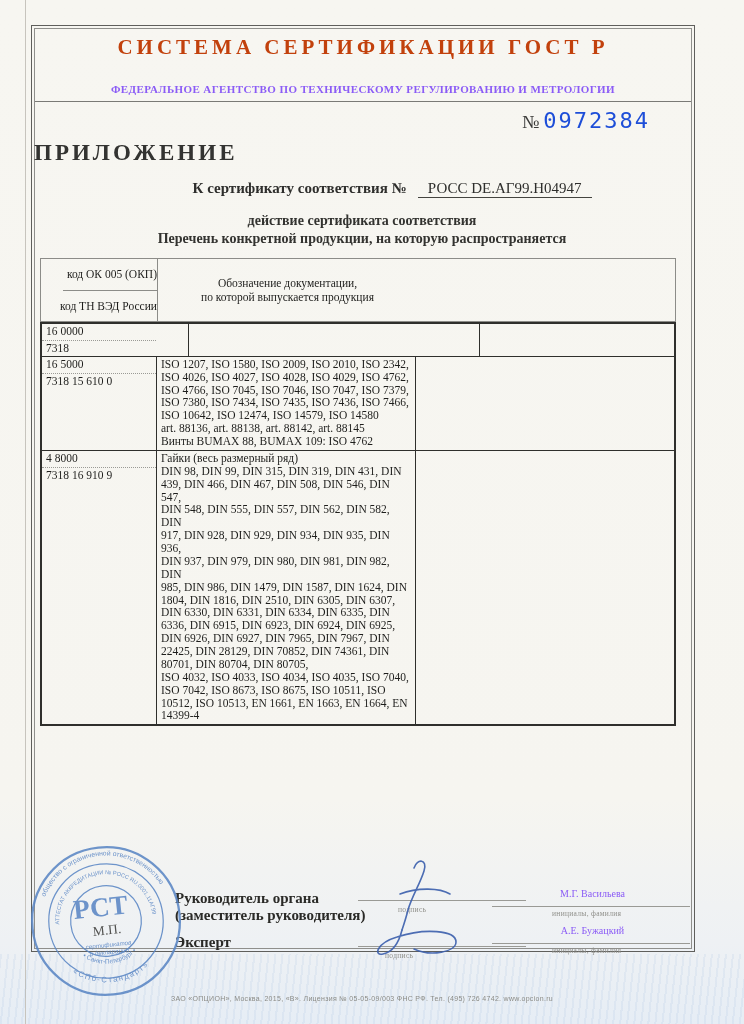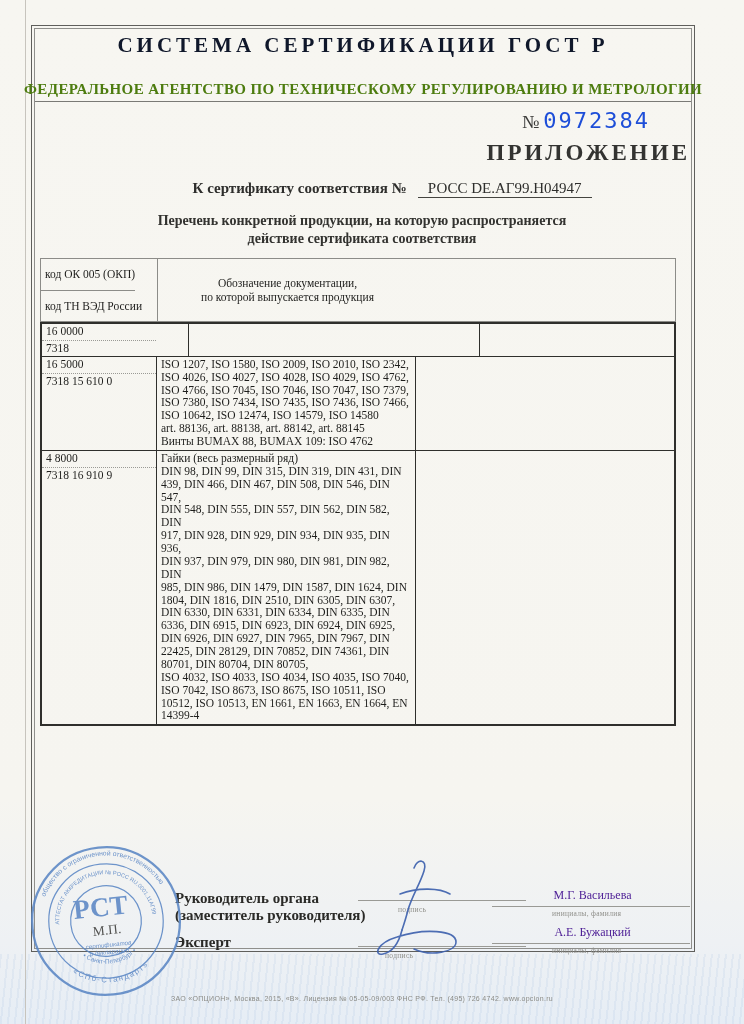--- a/index.html
+++ b/index.html
@@ -12,55 +12,55 @@
   .bottom-wash{position:absolute;left:0;right:0;bottom:0;height:70px;
     background:repeating-linear-gradient(96deg,rgba(120,160,210,.10) 0 2px,rgba(255,255,255,0) 2px 7px);}
   .frame{
     position:absolute;left:34px;top:28px;width:656px;height:919px;
     border:1px solid #8f8f8c;outline:1px solid #5f5f5c;outline-offset:2px;
   }
   .header-box{
     position:absolute;left:0;top:0;right:0;height:72px;border-bottom:1px solid #7a7a76;
     display:flex;flex-direction:column;align-items:center;justify-content:center;gap:4px;
   }
-  .h1{font-size:21px;font-weight:bold;letter-spacing:4px;color:#0f172a;white-space:nowrap;}
-  .h2{font-size:15px;font-weight:bold;letter-spacing:.4px;color:#4d7c0f;white-space:nowrap;margin-top:19px;}
+  .h1{font-size:21px;font-weight:bold;letter-spacing:4px;color:#c2410c;white-space:nowrap;}
+  .h2{font-size:11px;font-weight:bold;letter-spacing:.4px;color:#8b5cf6;white-space:nowrap;margin-top:19px;}
   .doc-number{position:absolute;left:522px;top:108px;white-space:nowrap;}
   .doc-number .num-sign{font-size:18px;color:#3a3a38;}
   .doc-number .num-digits{font-family:"DejaVu Sans Mono",monospace;font-size:22px;color:#1d4ed8;letter-spacing:2px;}
-  .title{position:absolute;left:34px;width:656px;top:140px;text-align:right;
+  .title{position:absolute;left:34px;width:656px;top:140px;text-align:left;
     font-size:23px;font-weight:bold;letter-spacing:3px;color:#333331;}
   .cert-line{position:absolute;left:34px;width:716px;top:180px;text-align:center;font-size:15px;color:#2e2e2c;}
   .cert-line .lbl{font-weight:bold;}
   .cert-line .cert-num{border-bottom:1px solid #44443f;padding:0 10px 1px 10px;}
   .subtitle{position:absolute;left:34px;width:656px;top:212px;text-align:center;
     font-size:14px;font-weight:bold;color:#32322f;line-height:1.25;}
   
   .tbl{position:absolute;left:40px;top:258px;width:636px;font-size:11.5px;color:#1e1e1c;}
   .tbl-head{display:grid;grid-template-columns:116px 260px 260px;border:1px solid #8c8c88;height:62px;}
   .tbl-head .c{border-left:1px solid #8c8c88;display:flex;align-items:center;justify-content:center;
     text-align:center;white-space:pre-line;line-height:1.25;font-size:11.5px;}
-  .tbl-head .c1{border-left:none;display:flex;flex-direction:column;align-items:flex-start;justify-content:stretch;padding:0;}
+  .tbl-head .c1{border-left:none;display:flex;flex-direction:column;align-items:flex-end;justify-content:stretch;padding:0;}
   .c1 .half{flex:1;display:flex;align-items:center;padding-left:4px;}
   .c1 .half.top{border-bottom:1px solid #8c8c88;}
   .tbl-body{border:2px solid #2f2f2c;}
   .trow{display:grid;grid-template-columns:114px 259px auto;border-top:1.5px solid #2f2f2c;}
   .trow:first-child{border-top:none;}
   .trow .cell{border-left:1.5px solid #2f2f2c;padding:1px 4px 2px 4px;line-height:1.12;}
   .trow .cell.codes{border-left:none;padding:0;}
   .codes .okp{padding:1px 4px 2px 4px;border-bottom:1px dotted #9a9a95;}
   .codes .tnved{padding:1px 4px;}
   .cell.product{white-space:pre-line;}
   .row-first{min-height:29px;gap:32px;}
   
   .sig-label{position:absolute;left:175px;font-weight:bold;font-size:15px;color:#2a2a27;line-height:1.15;}
   .sig-label .u{}
   .sigline{position:absolute;border-bottom:1px solid #9a9a95;}
   .sigcap{position:absolute;font-size:7.5px;color:#8f8f8a;letter-spacing:.3px;}
-  .name{position:absolute;font-size:12px;color:#4c1d95;text-align:center;}
+  .name{position:absolute;font-size:10px;color:#8b5cf6;text-align:center;}
   .nameline{position:absolute;border-bottom:1px solid #9a9a95;}
   .stamp{position:absolute;left:28px;top:843px;width:156px;height:156px;opacity:.88;transform:rotate(-6deg);}
   .autograph{position:absolute;left:352px;top:856px;width:180px;height:108px;}
   .footer{position:absolute;left:34px;width:656px;top:995px;text-align:center;
     font-size:7px;color:#8b8b86;letter-spacing:.3px;font-family:"Liberation Sans",sans-serif;}
 </style>
 </head>
 <body>
 
 <div class="scan-edge"></div>
@@ -80,22 +80,22 @@
 
 <div class="title">ПРИЛОЖЕНИЕ</div>
 
 <div class="cert-line">
   <span class="lbl">К сертификату соответствия №</span>
   <span>&nbsp;</span>
   <span class="cert-num">РОСС DE.АГ99.Н04947</span>
 </div>
 
 <div class="subtitle">
+  <div>действие сертификата соответствия</div>
   <div>Перечень конкретной продукции,  на которую распространяется</div>
-  <div>действие сертификата соответствия</div>
 </div>
 
 <div class="tbl">
   <div class="tbl-head">
     <div class="c c1">
       <div class="half top">код ОК 005 (ОКП)</div>
       <div class="half">код ТН ВЭД России</div>
     </div>
     <div class="c">Обозначение документации,
 по которой выпускается продукция</div>

